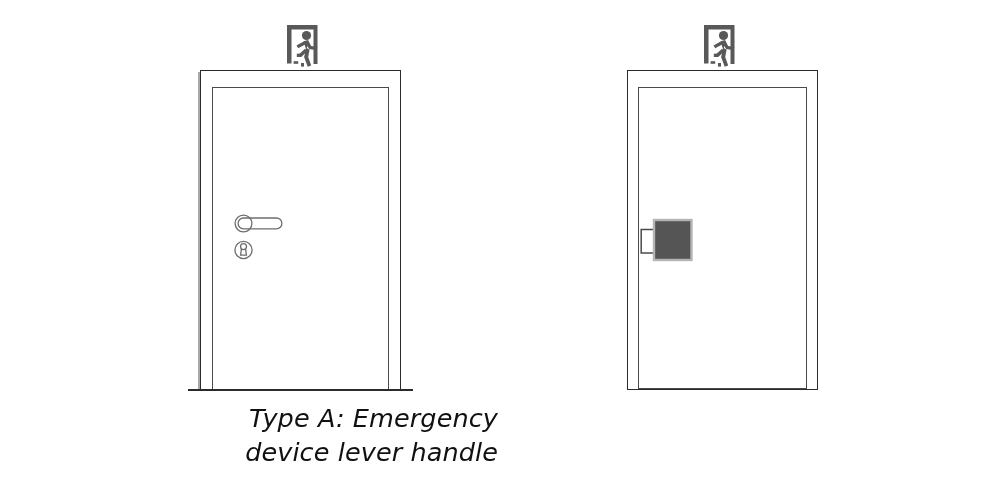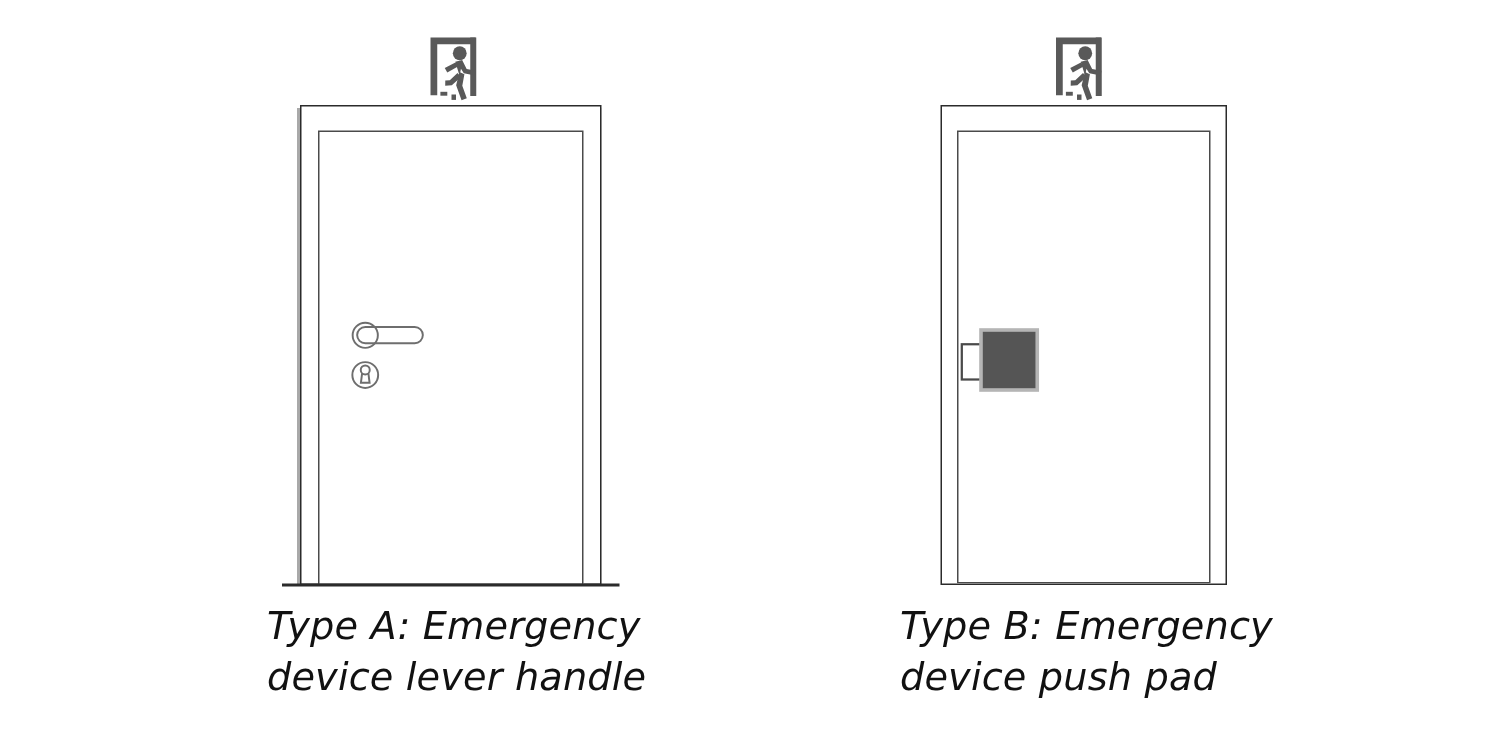--- a/index.html
+++ b/index.html
@@ -22,21 +22,21 @@
     background: #ffffff;
   }
 
   
   .figure {
     position: absolute;
     top: 0;
     width: 500px;
     height: 500px;
   }
-  .figure.left  { left: 0; }
+  .figure.left  { left: 0; text-align: right; }
   .figure.right { left: 500px; }
 
   
   .exit-sign {
     position: absolute;
     top: 22px;
     width: 42px;
     height: 48px;
   }
   .figure.left  .exit-sign { left: 283px; }
@@ -205,17 +205,15 @@
 
     <div class="pushpad-assembly">
       <svg viewBox="0 0 60 55" xmlns="http://www.w3.org/2000/svg">
 
         <rect x="1.2" y="17.5" width="15.5" height="23.5" fill="#ffffff" stroke="#4a4a4a" stroke-width="1.5"></rect>
 
         <rect x="14.0" y="8.0" width="37.5" height="40.0" fill="#555555" stroke="#b5b5b5" stroke-width="2.4"></rect>
       </svg>
     </div>
 
-    <div class="caption">Type B: Emergency
-device push pad</div>
   </div>
 
 </div>
 
 </body></html>

